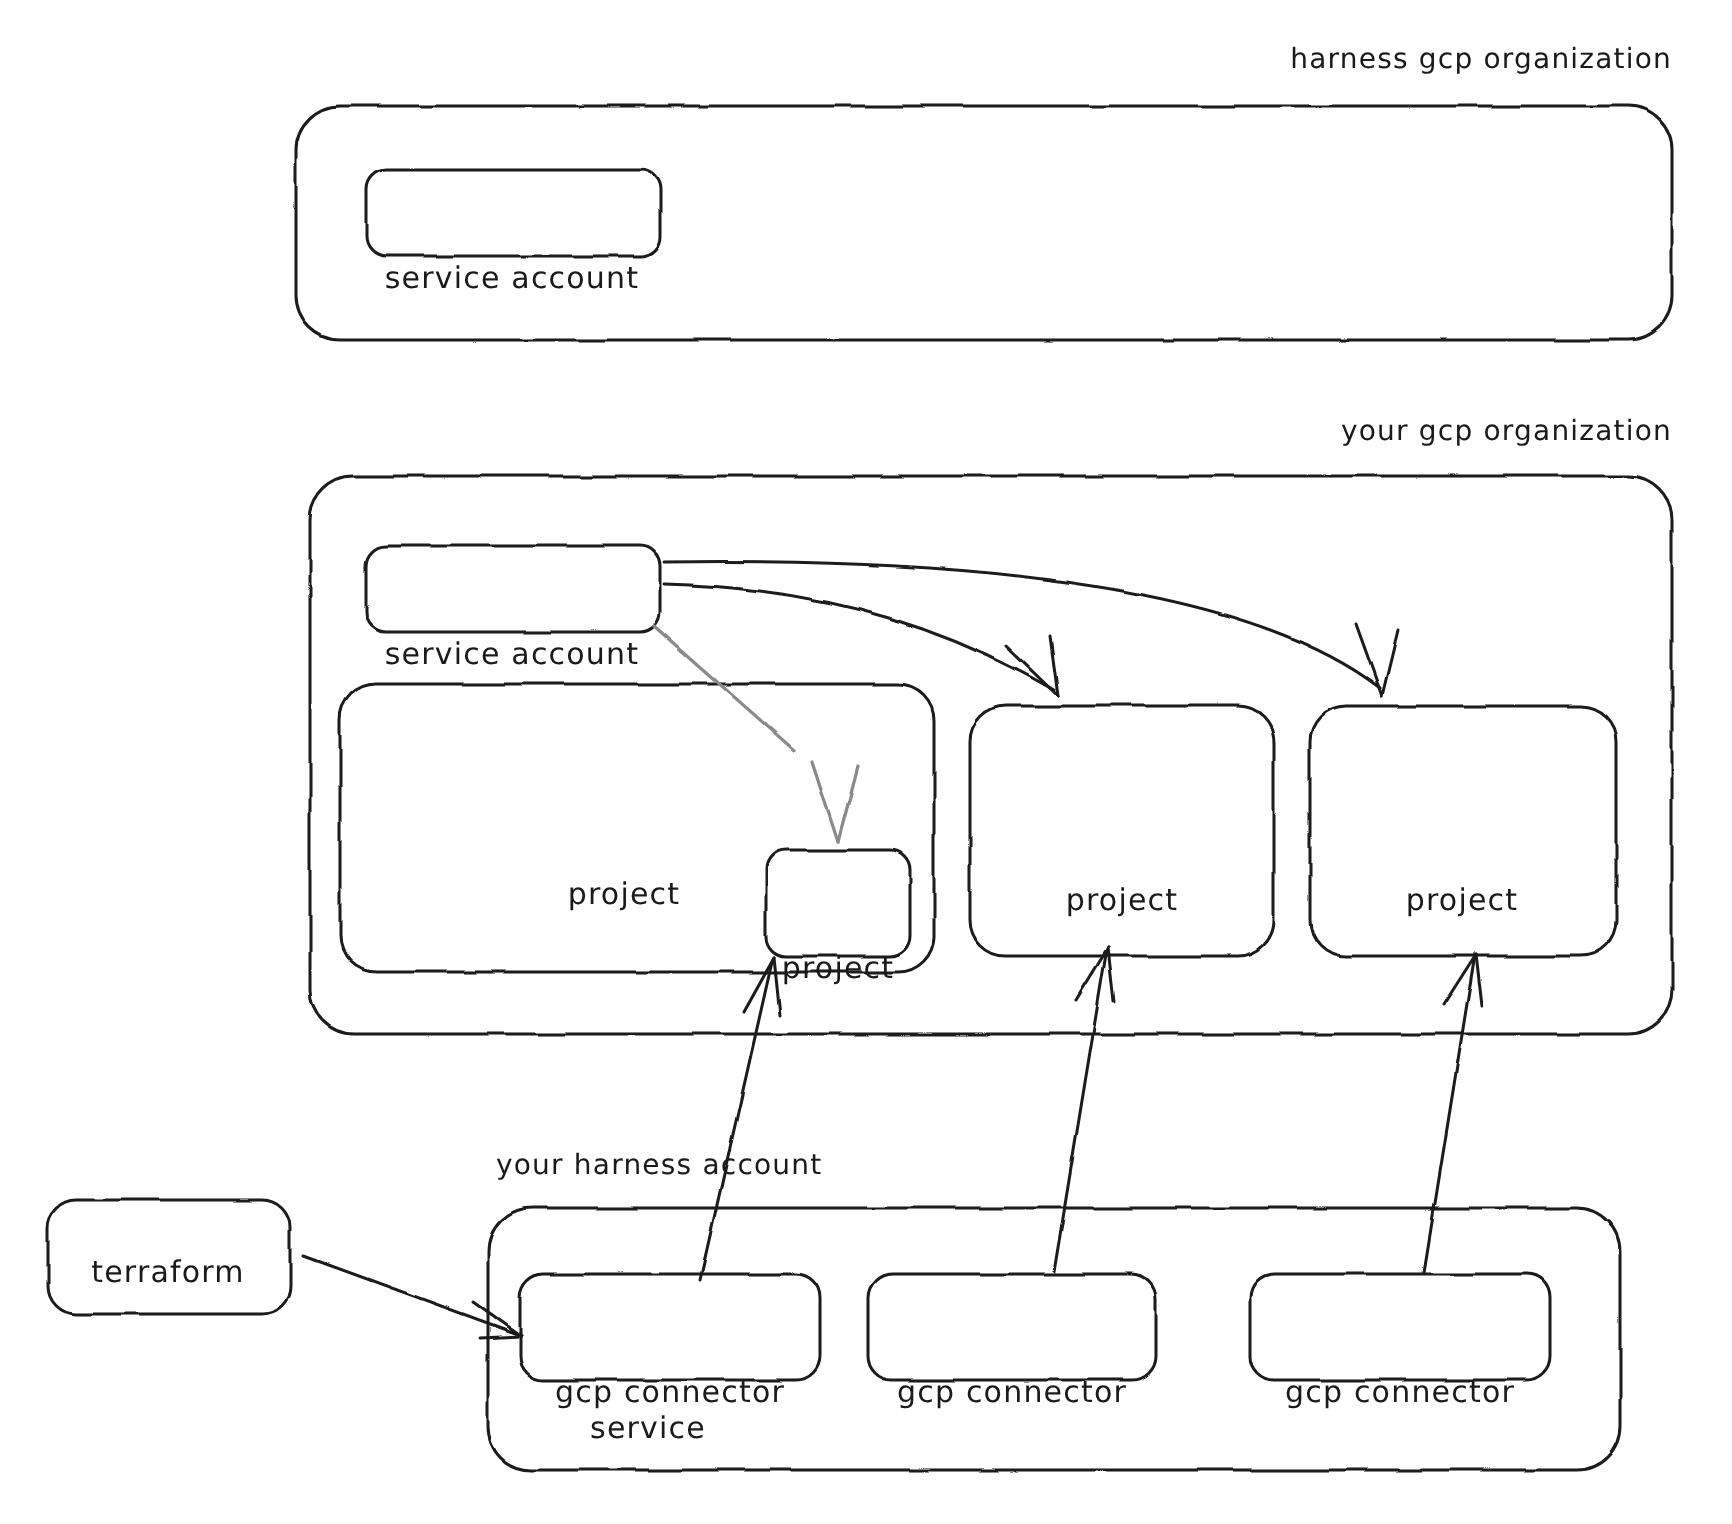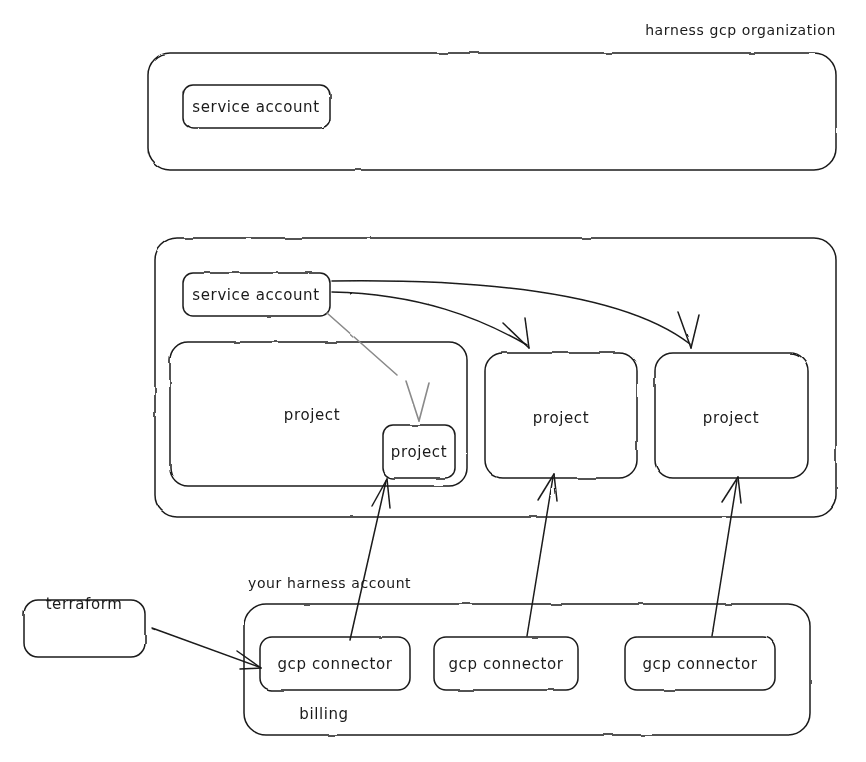--- a/index.html
+++ b/index.html
@@ -33,20 +33,21 @@
     font-family: "DejaVu Sans", sans-serif;
     color: #1a1a1a;
     white-space: nowrap;
     letter-spacing: 0.6px;
     font-size: 15px;
     text-align: center;
     pointer-events: none;
   }
   .node-label {
     transform: translate(-50%, -50%);
+    margin-top: 32px;
   }
   .group-label {
     transform: translate(-100%, 0);
     font-size: 14px;
   }
   .group-label.left-anchor {
     transform: translate(0, 0);
     text-align: center;
   }
   .free-label {
@@ -158,20 +159,21 @@
       <g>
         <path d="M152 628 L259 667"></path>
         <path d="M237 651 L261 668"></path>
         <path d="M240 669 L261 668"></path>
       </g>
     </g>
   </svg>
 
   <div class="group-label" style="left:836px; top:22px;">harness gcp organization</div>
 
+  <div class="group-label" style="left:836px; top:208px;">your gcp organization</div>
 
   <div class="group-label left-anchor" style="left:248px; top:575px;">your harness account</div>
 
   <div class="node-label" style="left:256px; top:107px;">service account</div>
 
   <div class="node-label" style="left:256px; top:295px;">service account</div>
 
   <div class="node-label" style="left:312px; top:415px;">project</div>
 
   <div class="node-label" style="left:419px; top:452px;">project</div>
@@ -181,15 +183,15 @@
   <div class="node-label" style="left:731px; top:418px;">project</div>
 
   <div class="node-label" style="left:335px; top:664px;">gcp connector</div>
 
   <div class="node-label" style="left:506px; top:664px;">gcp connector</div>
 
   <div class="node-label" style="left:700px; top:664px;">gcp connector</div>
 
   <div class="node-label" style="left:84px; top:604px;">terraform</div>
 
-  <div class="free-label" style="left:324px; top:714px;">billing</div>
+  <div class="free-label" style="left:324px; top:714px;">service</div>
 
 </div>
 
 </body></html>

